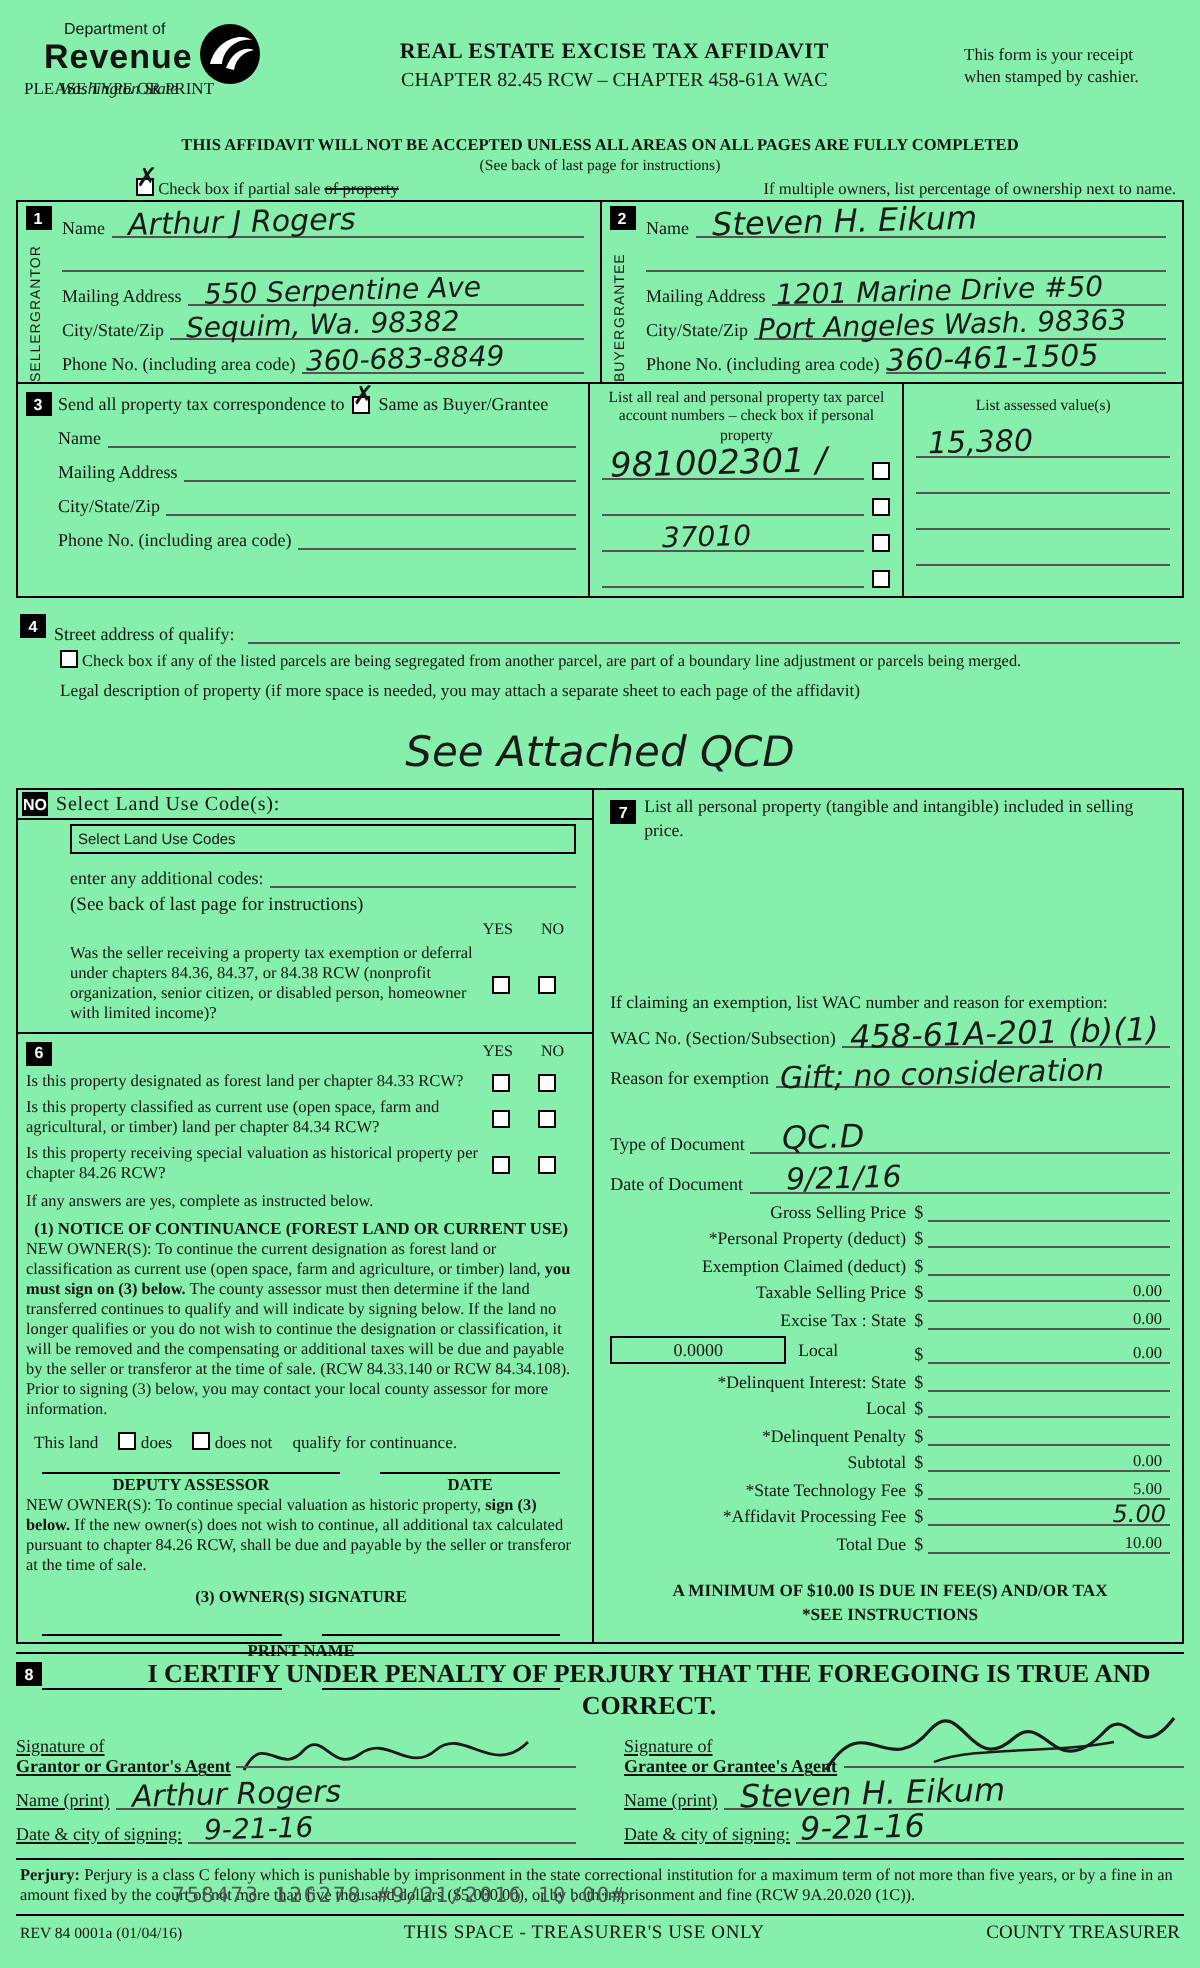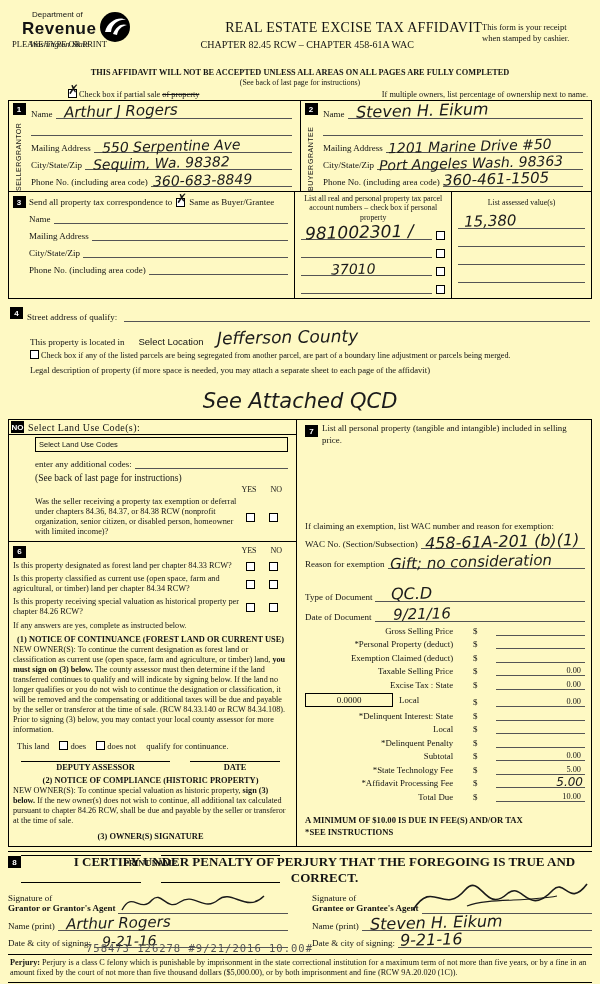--- a/index.html
+++ b/index.html
@@ -1,32 +1,32 @@
 <!DOCTYPE html>
 <html><head>
 <meta charset="utf-8">
 <style>
   * { box-sizing: border-box; margin: 0; padding: 0; }
   body { background: #e8e8e8; }
   .page {
-    width: 600px; height: 984px; margin: 0 auto; background: #fef9c3;
+    width: 600px; height: 984px; margin: 0 auto; background: #86efac;
     font-family: "Liberation Serif", serif; color: #141414; position: relative;
     overflow: hidden; padding: 6px 8px 0 8px; font-size: 9px;
   }
   .bold { font-weight: bold; }
   .hand { font-family: "DejaVu Sans", sans-serif; font-style: italic; color:#1b1b1b; white-space: nowrap; }
   
   .hdr { display: flex; align-items: flex-start; position: relative; height: 64px; }
   .logo { display: flex; align-items: center; gap: 2px; padding-left: 14px; padding-top: 4px; }
   .logo .l1 { font-size: 8px; font-family: "Liberation Sans", sans-serif; padding-left: 10px; }
   .logo .l2 { font-size: 17px; font-weight: bold; font-family: "Liberation Sans", sans-serif; letter-spacing: .5px; }
   .logo .l3 { font-size: 8.5px; font-style: italic; padding-left: 8px; }
   .logo-mark { margin-top: -6px; }
   .title-block { flex: 1; text-align: center; padding-top: 14px; }
-  .title { font-size: 14px; font-weight: normal; letter-spacing: .3px; text-align: right; }
+  .title { font-size: 11px; font-weight: bold; letter-spacing: .3px; }
   .subtitle { font-size: 10px; margin-top: 3px; }
   .receipt { width: 110px; font-size: 8.5px; padding-top: 16px; line-height: 1.25; }
   .type-print { position: absolute; left: 4px; top: 33px; font-size: 8.5px; }
   .warning { text-align: center; font-weight: bold; font-size: 8.3px; margin-top: -2px; }
   .seeback { text-align: center; font-size: 7.8px; margin-top: 1px; }
   .topchecks { display: flex; justify-content: space-between; font-size: 8.3px; margin: 2px 4px 1px 60px; align-items: flex-end; }
   .strike { text-decoration: line-through; text-align: right; }
   
   .cb { display: inline-block; width: 9px; height: 9px; border: 1px solid #000; vertical-align: -1px;
         text-align: center; line-height: 8px; font-size: 9px; position: relative; background:#fff; }
@@ -75,33 +75,33 @@
   .qrow .q { flex: 1; padding-right: 6px; line-height: 1.2; font-size: 8.3px; }
   .qrow .boxes { width: 42px; display: flex; gap: 14px; align-items: flex-start; padding-top: 1px; }
   .s6 { border-top: 1.2px solid #000; padding: 2px 8px 0 4px; }
   .notice-t { text-align: center; font-weight: bold; font-size: 8.4px; margin-top: 4px; }
   .para { font-size: 8.2px; line-height: 1.22; text-align: left; margin-top: 1px; }
   .landrow { display: flex; gap: 10px; align-items: center; margin: 6px 0 2px 4px; font-size: 8.6px; }
   .siglines { display: flex; gap: 20px; margin-top: 10px; padding: 0 8px; }
   .siglines .sl { flex: 1; border-top: 1px solid #000; text-align: center; font-weight: bold; font-size: 8.4px; padding-top: 1px; }
   .siglines .sl.date { flex: 0 0 90px; }
   
-  .feerow { display: flex; align-items: flex-end; margin-top: 3.5px; gap: 16px; }
+  .feerow { display: flex; align-items: flex-end; margin-top: 3.5px; }
   .feelabel { width: 148px; text-align: right; white-space: nowrap; font-size: 8.8px; }
   .dollar { padding: 0 2px 0 4px; }
   .feeline { flex: 1; border-bottom: 1px solid #555; min-height: 10px; text-align: right; font-size: 8.3px; padding-right: 4px; position: relative; }
   .ratebox { border: 1.2px solid #000; width: 88px; text-align: center; font-size: 9px; padding: 1px 0; margin-right: 6px; }
   .feehand { position: absolute; right: 2px; bottom: -2px; font-size: 12px; }
-  .minnote { text-align: left; font-weight: bold; font-size: 8.6px; margin-top: 12px; line-height: 1.4; }
+  .minnote { text-align: center; font-weight: bold; font-size: 8.6px; margin-top: 12px; line-height: 1.4; }
   
   .sec8 { border-top: 1.6px solid #000; margin-top: 4px; padding-top: 2px; position: relative; }
   .certify { text-align: center; font-weight: bold; font-size: 13px; padding-left: 30px; }
   .sigcols { display: flex; gap: 24px; margin-top: 2px; }
   .sigcol { flex: 1; position: relative; }
-  .sigrow { display: flex; align-items: flex-end; margin-top: 5px; min-height: 12px; }
+  .sigrow { display: flex; align-items: center; margin-top: 5px; min-height: 12px; text-decoration: underline; }
   .sig2 { line-height: 1.15; white-space: nowrap; }
   .scrawl { position: absolute; pointer-events: none; }
   
   .perjury { border-top: 1.2px solid #000; border-bottom: 1.6px solid #000; margin-top: 6px; padding: 3px 2px 4px 2px;
              font-size: 8.2px; line-height: 1.25; }
   .footer { display: flex; justify-content: space-between; align-items: flex-start; padding: 4px 2px 0 2px; }
   .footer .f1 { font-size: 7.8px; }
   .footer .f2 { font-size: 9.5px; letter-spacing: .3px; }
   .footer .f3 { font-size: 9.5px; }
   .stamp { position: absolute; left: 86px; top: 942px; font-family: "DejaVu Sans Mono", monospace;
@@ -303,25 +303,20 @@
       </div>
     </div>
   </div>
 
   <div class="sec4">
     <div class="s4row">
       <div class="secbox">4</div>
       <span class="lb">Street address of qualify:</span>
       <span class="ln"></span>
     </div>
-    <div class="s4loc">
-      <span>This property is located in</span>
-      <span class="selectloc">Select Location</span>
-      <span class="hand" style="font-size:17px;transform:rotate(-1deg)">Jefferson County</span>
-    </div>
     <div style="margin:3px 0 0 20px; font-size:8.2px">
       <span class="cb"></span>
       <span>Check box if any of the listed parcels are being segregated from another parcel, are part of a boundary line adjustment or parcels being merged.</span>
     </div>
     <div style="margin:5px 0 0 20px; font-size:8.6px">Legal description of property (if more space is needed, you may attach a separate sheet to each page of the affidavit)</div>
     <div class="legal-hand hand">See Attached QCD</div>
   </div>
 
   <div class="mid">
     <div class="midL">
@@ -387,21 +382,20 @@
         <div class="landrow">
           <span>This land</span>
           <span><span class="cb"></span> <span>does</span></span>
           <span><span class="cb"></span> <span>does not</span></span>
           <span>qualify for continuance.</span>
         </div>
         <div class="siglines">
           <div class="sl">DEPUTY ASSESSOR</div>
           <div class="sl date">DATE</div>
         </div>
-        <div class="notice-t">(2) NOTICE OF COMPLIANCE (HISTORIC PROPERTY)</div>
         <div class="para"><span>NEW OWNER(S): To continue special valuation as historic property, </span><span class="bold">sign (3) below.</span><span> If the new owner(s) does not wish to continue, all additional tax calculated pursuant to chapter 84.26 RCW, shall be due and payable by the seller or transferor at the time of sale.</span></div>
         <div class="notice-t" style="margin-top:6px">(3) OWNER(S) SIGNATURE</div>
         <div class="siglines" style="margin-top:14px">
           <div class="sl"></div>
           <div class="sl"></div>
         </div>
         <div class="notice-t" style="margin-top:2px">PRINT NAME</div>
         <div class="siglines" style="margin-top:14px">
           <div class="sl"></div>
           <div class="sl"></div>

